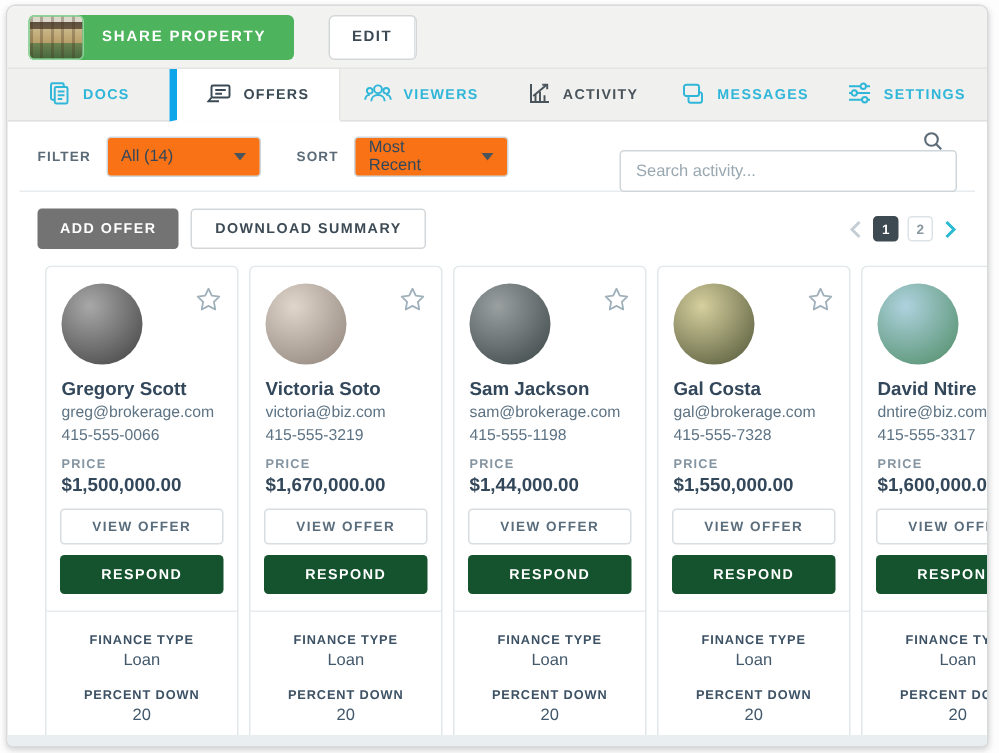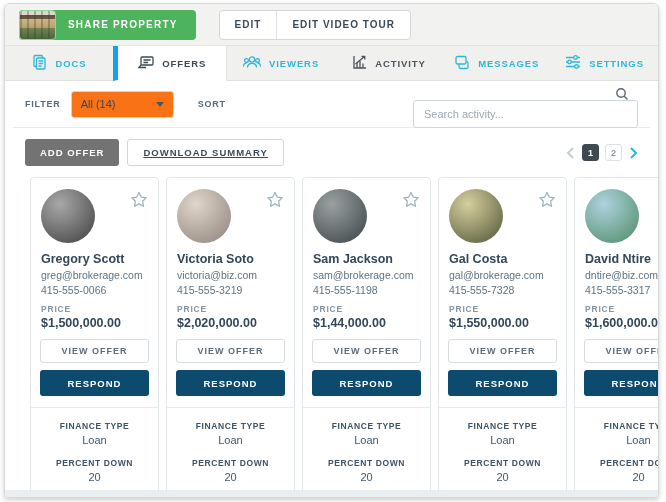--- a/index.html
+++ b/index.html
@@ -54,21 +54,21 @@
   .search-input::placeholder { color:#9aa8b2; }
   .search-icon { position:absolute; right:9px; top:7px; }
   .rule { border:none; border-top:1px solid #e9ecee; margin:0 8px; flex:0 0 auto; }
   
   .actions { height:49px; display:flex; align-items:center; padding:0 20px; gap:8px; flex:0 0 auto; }
   .btn-add { height:27px; background:#737373; color:#fff; border:none; border-radius:3px;
     font-family:inherit; font-size:9.5px; font-weight:bold; letter-spacing:1px;
     padding:0 15px; cursor:pointer; }
   .btn-download { height:27px; background:#fff; color:#3c4a55; border:1px solid #d4d7d9;
     border-radius:3px; font-family:inherit; font-size:9.5px; font-weight:bold;
-    letter-spacing:1px; padding:0 15px; cursor:pointer;text-decoration:underline; }
+    letter-spacing:1px; padding:0 15px; cursor:pointer; }
   .pager { margin-left:auto; display:flex; align-items:center; gap:6px; }
   .pg-btn { width:17px; height:17px; border-radius:3px; display:flex; align-items:center;
     justify-content:center; font-size:9px; font-weight:bold; cursor:pointer; }
   .pg-btn.current { background:#3e4a52; color:#fff; border:1px solid #3e4a52; }
   .pg-btn.other { background:#fff; color:#8a98a0; border:1px solid #dbe3e6; }
   .chev { cursor:pointer; display:flex; align-items:center; }
   
   .cards { display:flex; gap:7px; padding-left:25px; overflow:hidden; flex:1 1 auto;
     align-items:flex-start; }
   .card { flex:0 0 129px; width:129px; height:326px; background:#fff;
@@ -79,21 +79,21 @@
   .star { cursor:pointer; margin-top:2px; }
   .c-name { margin-top:9px; font-size:12.5px; font-weight:bold; color:#33475b; }
   .c-email,.c-phone { font-size:10.5px; color:#5d7384; margin-top:3px;
     white-space:nowrap; overflow:hidden; }
   .c-price-label { margin-top:8px; font-size:8.5px; font-weight:bold; letter-spacing:.8px; color:#8494a1; }
   .c-price { margin-top:2px; font-size:12.5px; font-weight:bold; color:#33475b; }
   .card-btns { padding:9px 9px 0; }
   .btn-view { width:100%; height:24px; background:#fff; border:1px solid #d7dde0;
     border-radius:3px; font-family:inherit; font-size:9px; font-weight:bold;
     letter-spacing:1px; color:#5a6d7c; cursor:pointer; margin-bottom:7px; }
-  .btn-respond { width:100%; height:26px; background:#0c4a6e; border:none; border-radius:3px;
+  .btn-respond { width:100%; height:26px; background:#14532d; border:none; border-radius:3px;
     font-family:inherit; font-size:9.5px; font-weight:bold; letter-spacing:1px;
     color:#fff; cursor:pointer; }
   .card-div { border-top:1px solid #e7ebed; margin-top:11px; }
   .card-details { text-align:center; padding:13px 4px 0; }
   .dt-label { font-size:8.5px; font-weight:bold; letter-spacing:.6px; color:#3d5265; }
   .dt-value { font-size:11px; color:#42586b; margin:3px 0 12px; }
   .bottom-strip { flex:0 0 7px; background:#e9eef1; }
 </style>
 </head>
 <body>
@@ -101,21 +101,20 @@
 <div class="frame">
 
   <div class="header">
     <button class="share-btn">
       <span class="thumb"></span>
       <span class="btn-text">SHARE PROPERTY</span>
     </button>
     <div class="edit-group">
       <button>EDIT</button>
       <div class="sep"></div>
-      <button>EDIT VIDEO TOUR</button>
     </div>
   </div>
 
   <div class="tabbar">
     <div class="tab">
       <span>
         <svg width="17" height="16" viewBox="0 0 17 16" fill="none" stroke="#2fb6d9" stroke-width="1.3">
           <rect x="3" y="1.5" width="8.5" height="11" rx="1"></rect>
           <rect x="5.5" y="4" width="8.5" height="11" rx="1" fill="#f0f0ee"></rect>
           <line x1="7.5" y1="7" x2="12" y2="7"></line>
@@ -186,20 +185,24 @@
     </div>
   </div>
 
   <div class="toolbar">
     <span class="ctl-label">FILTER</span>
     <div class="select sel-filter">
       <span>All (14)</span>
       <span class="caret"></span>
     </div>
     <span class="ctl-label">SORT</span>
+    <div class="select sel-sort">
+      <span>Most Recent</span>
+      <span class="caret"></span>
+    </div>
     <div class="search-wrap">
       <input class="search-input" type="text" placeholder="Search activity..." style="">
       <span class="search-icon">
         <svg width="14" height="14" viewBox="0 0 14 14" fill="none" stroke="#5a6a77" stroke-width="1.4">
           <circle cx="6" cy="6" r="4.2"></circle>
             <line x1="9.2" y1="9.2" x2="12.5" y2="12.5"></line>
         </svg>
       </span>
     </div>
   </div>
@@ -263,21 +266,21 @@
         <span class="star">
           <svg width="18" height="18" viewBox="0 0 18 18" fill="none" stroke="#9fb0ba" stroke-width="1.2" stroke-linejoin="round">
             <path d="M9 1.5 l2.2 4.6 5 .7 -3.6 3.5 .9 5 -4.5 -2.4 -4.5 2.4 .9 -5 -3.6 -3.5 5 -.7 z"></path>
           </svg>
         </span>
       </div>
       <div class="c-name">Victoria Soto</div>
       <div class="c-email">victoria@biz.com</div>
       <div class="c-phone">415-555-3219</div>
       <div class="c-price-label">PRICE</div>
-      <div class="c-price">$2,020,000.00</div>
+      <div class="c-price">$1,670,000.00</div>
     </div>
     <div class="card-btns">
       <button class="btn-view">VIEW OFFER</button>
       <button class="btn-respond">RESPOND</button>
     </div>
     <div class="card-div"></div>
     <div class="card-details">
       <div class="dt-label">FINANCE TYPE</div>
       <div class="dt-value">Loan</div>
       <div class="dt-label">PERCENT DOWN</div>

